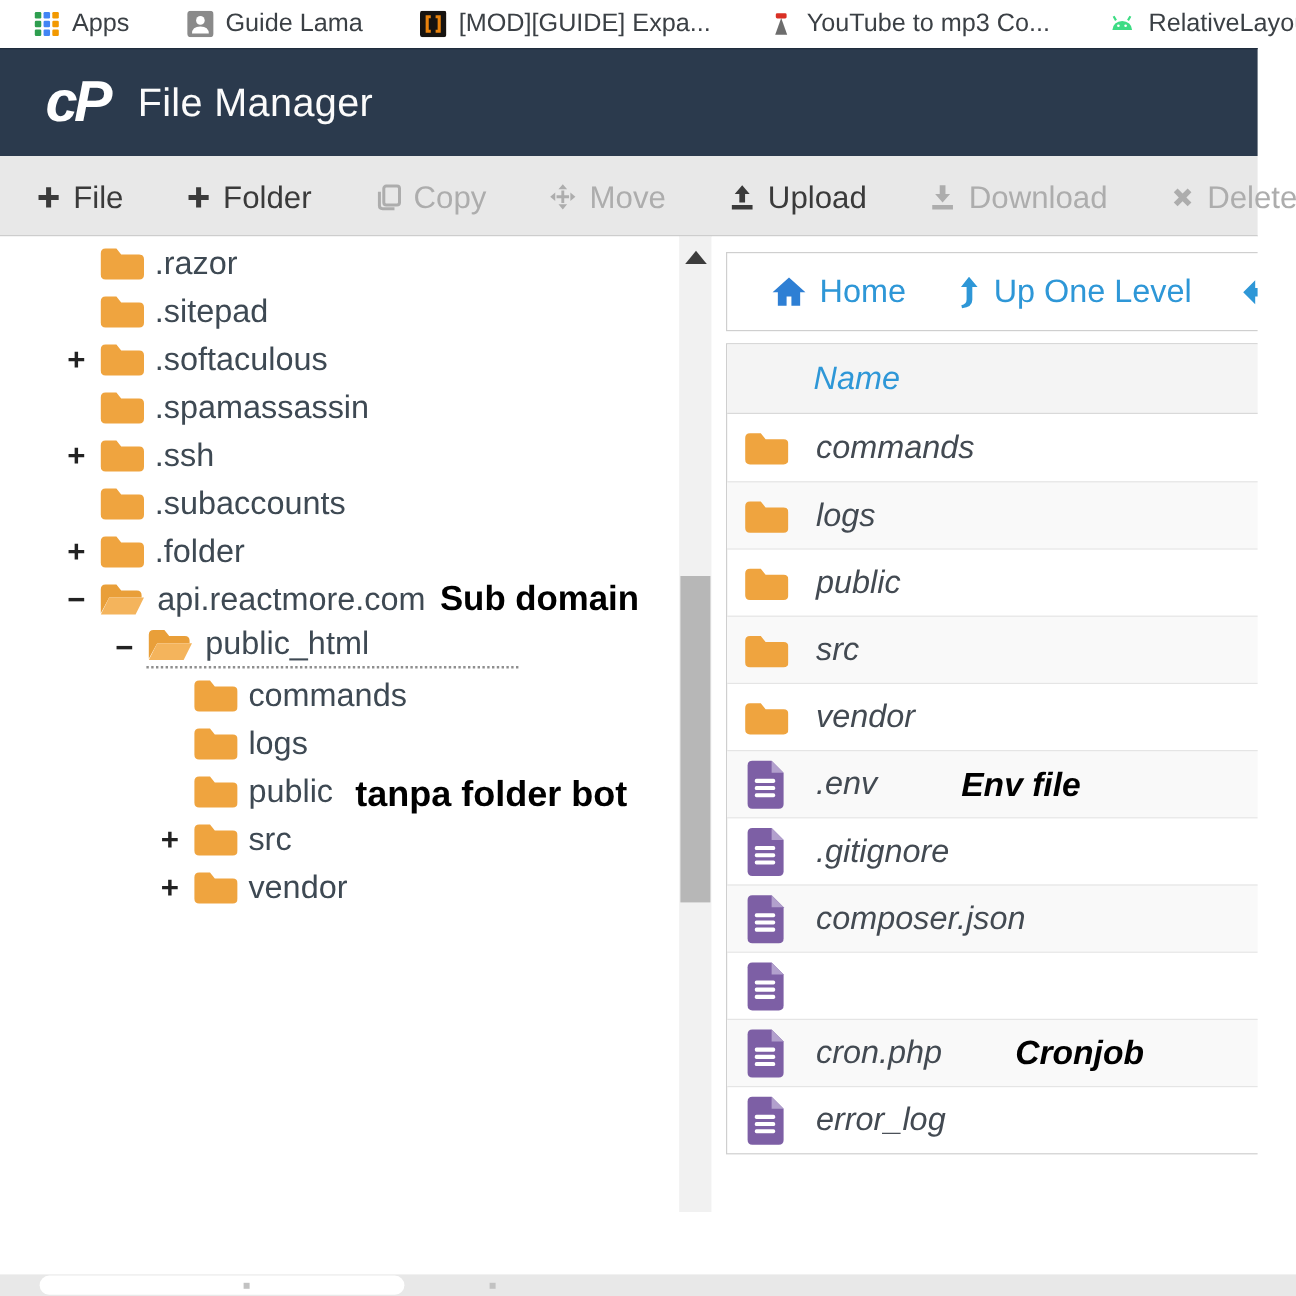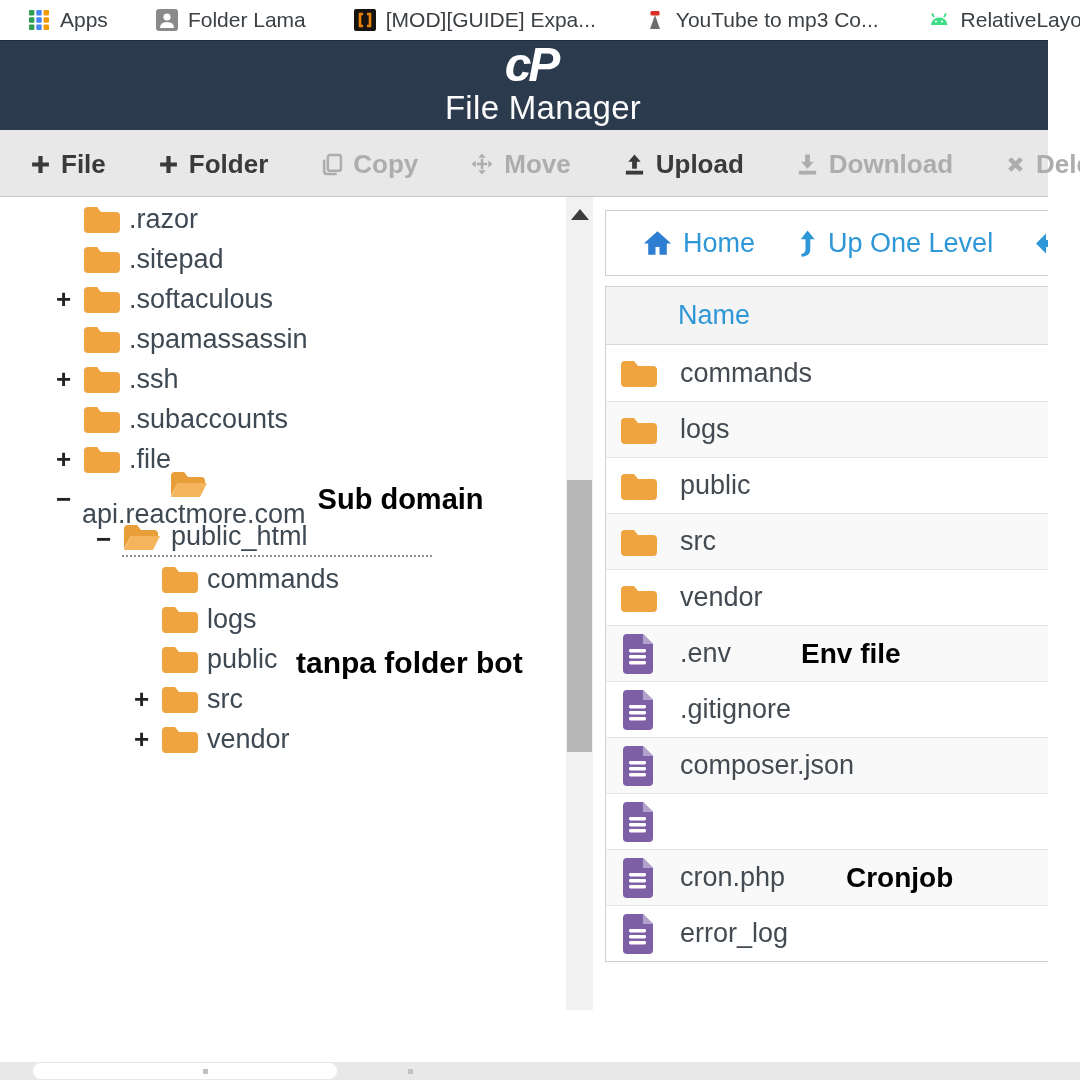--- a/index.html
+++ b/index.html
@@ -6,26 +6,26 @@
   html,body { width:1080px; height:1080px; overflow:hidden; background:#fff;
               font-family:"Liberation Sans", sans-serif; }
   .page { position:relative; width:1048px; height:1080px; }
 
   
   .bookmarks { height:40px; display:flex; align-items:center; padding-left:28px; gap:48px; background:#fff; }
   .bm { display:flex; align-items:center; gap:10px; font-size:21px; color:#3b4045; white-space:nowrap; }
   .bm svg { display:block; }
 
   
-  .cp-header { height:90px; background:#2b3a4d; display:flex; align-items:center; padding-left:38px; border-top:1px solid #1f2c3c;flex-direction:column; }
+  .cp-header { height:90px; background:#2b3a4d; display:flex; align-items:center; padding-left:38px; border-top:1px solid #1f2c3c; }
   .cp-logo { color:#fff; font-size:48px; font-weight:bold; font-style:italic; letter-spacing:-3px; margin-right:24px; line-height:1; }
   .cp-title { color:#fbfbfb; font-size:33px; font-weight:400; letter-spacing:.3px; }
 
   
-  .toolbar { background:#e8e8e8; padding:8px 0 6px 30px; border-bottom:1px solid #c6c6c6;font-weight:bold; }
+  .toolbar { background:#e8e8e8; padding:8px 0 6px 30px; border-bottom:1px solid #c6c6c6; }
   .toolbar-row { display:flex; align-items:center; gap:52px; height:52px; }
   .tb { display:flex; align-items:center; gap:10px; font-size:26px; white-space:nowrap; cursor:default; }
   .tb.enabled { color:#3a3a3a; }
   .tb.disabled { color:#adadad; }
   .tb svg { display:block; }
 
   
   .content { display:flex; height:813px; }
 
   .left-pane { width:566px; position:relative; overflow:hidden; background:#fff; }
@@ -47,21 +47,21 @@
                   border-bottom:11px solid #3c3c3c; }
   .scroll-thumb { position:absolute; top:283px; left:1px; width:25px; height:272px; background:#b7b7b7; }
 
   
   .right-pane { flex:1; position:relative; padding-left:12px; background:#fff; overflow:hidden; }
   .nav-box { margin-top:13px; width:500px; height:66px; background:#fff; border:1px solid #cfcfcf;
              display:flex; align-items:center; padding-left:36px; gap:42px; }
   .nav-item { display:flex; align-items:center; gap:10px; color:#2e97d7; font-size:27px; white-space:nowrap; }
   .nav-item svg { display:block; }
 
-  .ftable { margin-top:10px; width:468px; border:1px solid #cfcfcf; background:#fff; }
+  .ftable { margin-top:10px; width:468px; border:1px solid #cfcfcf; background:#fff;font-style:italic; }
   .f-head { height:58px; background:#f4f4f4; display:flex; align-items:center; padding-left:72px;
             color:#2e97d7; font-size:27px; border-bottom:1px solid #d9d9d9; }
   .f-row { height:56px; display:flex; align-items:center; padding-left:12px; position:relative;
            font-size:27px; color:#434a52; border-top:1px solid #e5e5e5; }
   .f-body .f-row:first-child { border-top:none; }
   .f-body .f-row:nth-child(even) { background:#f9f9f9; }
   .f-ic { width:40px; flex:none; display:flex; justify-content:center; align-items:center; }
   .f-name { margin-left:22px; }
   .f-ann { position:absolute; left:195px; font-weight:bold; color:#000; font-size:28px; white-space:nowrap; }
   .f-row[data-idx="10"] .f-ann { left:240px; }
@@ -97,21 +97,21 @@
         <span>Apps</span>
       </div>
       <div class="bm">
         <span style="display: flex; align-items: center;">
           <svg width="22" height="22" viewBox="0 0 22 22">
      <rect width="22" height="22" rx="3" fill="#8a8a8a"></rect>
             <circle cx="11" cy="8" r="3.6" fill="#fff"></circle>
      <path d="M4 19 q0-6 7-6 q7 0 7 6 z" fill="#fff"></path>
           </svg>
         </span>
-        <span>Folder Lama</span>
+        <span>Guide Lama</span>
       </div>
       <div class="bm">
         <span style="display: flex; align-items: center;">
           <svg width="22" height="22" viewBox="0 0 22 22">
      <rect width="22" height="22" rx="2" fill="#161310"></rect>
      <path d="M9 5 H6 v12 h3 M13 5 h3 v12 h-3" stroke="#e8820c" stroke-width="2.6" fill="none"></path>
           </svg>
         </span>
         <span>[MOD][GUIDE] Expa...</span>
       </div>
@@ -278,26 +278,26 @@
             </span>
           </div>
           <div class="tree-row lvl1">
             <span class="expander">+</span>
             <span style="display: flex; align-items: center;">
               <span class="t-ic" style="display: flex; align-items: center;">
                 <svg width="38" height="30" viewBox="0 0 38 30">
                   <path fill="#efa43f" d="M2 7 q0-4 4-4 h9 l4 5 h15 q4 0 4 4 v13 q0 4-4 4 H6 q-4 0-4-4 z"></path>
                 </svg>
               </span>
-              <span class="t-label">.file</span>
+              <span class="t-label">.folder</span>
             </span>
           </div>
           <div class="tree-row lvl1">
             <span class="expander">−</span>
-            <span style="display: flex; align-items: center; flex-direction: column;">
+            <span style="display: flex; align-items: center;">
               <span class="t-ic" style="display: flex; align-items: center;">
                 <svg width="40" height="30" viewBox="0 0 40 30">
      <path fill="#e99f39" d="M2 7 q0-4 4-4 h9 l4 5 h13 q4 0 4 4 v2 H9 L2 27 z"></path>
      <path fill="#f4b45c" d="M9 14 h29 l-7 14 H2 z"></path>
                 </svg>
               </span>
               <span class="t-label">api.reactmore.com</span>
             </span>
             <span class="ann-inline">Sub domain</span>
           </div>

